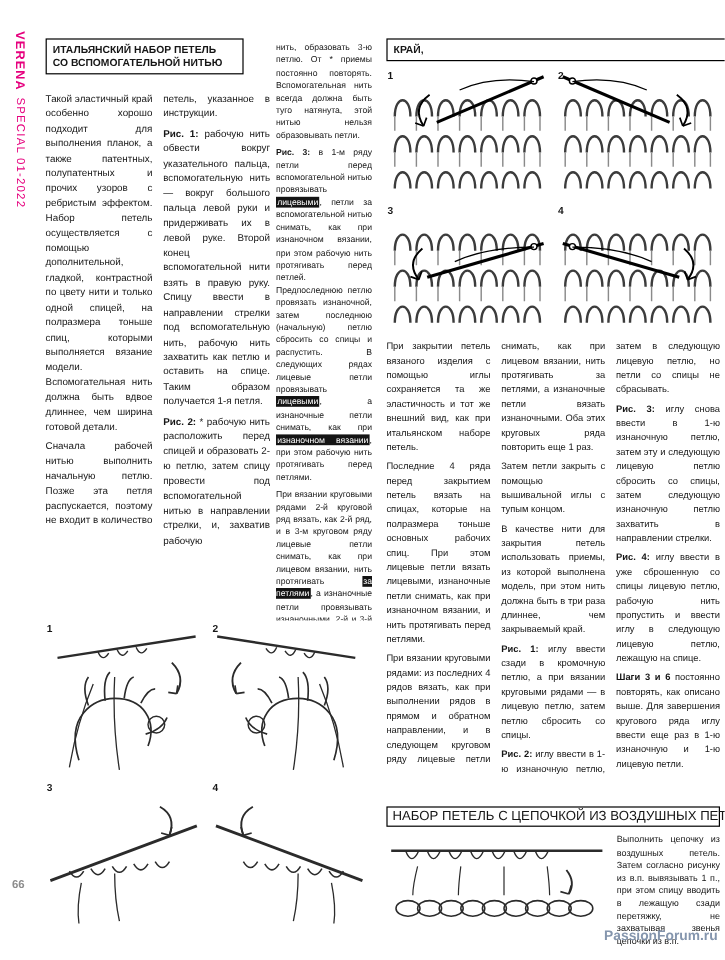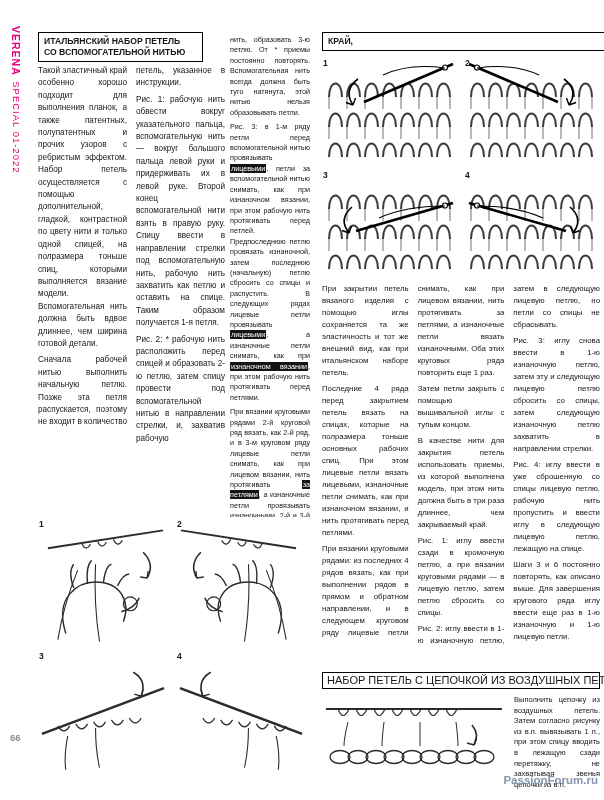--- a/index.html
+++ b/index.html
@@ -11,27 +11,27 @@
   .mag-label{position:absolute;left:7px;top:26px;writing-mode:vertical-rl;
              color:#e6007e;letter-spacing:1px;white-space:nowrap}
   .mag-name{font-weight:bold;font-size:10.5px}
   .mag-issue{font-size:9.5px}
 
   
   .hbox{border:1.3px solid #000;font-weight:bold;font-size:8.6px;line-height:11px;
         padding:3px 5px;background:#fff}
 
   p{text-align:justify;margin:0 0 4px;hyphens:auto}
-  b{font-weight:normal}
+  b{font-weight:bold}
   .hl{background:#141414;color:#fff;padding:0 1px}
 
   
   .left-article{position:absolute;left:38px;top:32px;width:272px}
   .hbox-left{width:165px}
-  .regionA{width:187px;margin-top:3px;column-count:2;column-gap:9px;
+  .regionA{width:187px;margin-top:15px;column-count:2;column-gap:9px;
            font-size:8.2px;line-height:12.4px}
   .col3{position:absolute;right:0;top:3px;width:80px;height:482px;overflow:hidden;
         font-size:7.2px;line-height:10.4px}
 
   
   .left-figures{position:absolute;left:38px;top:518px;width:268px;
                 display:grid;grid-template-columns:1fr 1fr;gap:6px 8px}
   .fig-panel{position:relative;height:126px;background:#fff}
   .fig-num{position:absolute;left:1px;top:1px;font-size:8.5px;font-weight:bold}
   .fig-panel svg{width:100%;height:100%;display:block}

